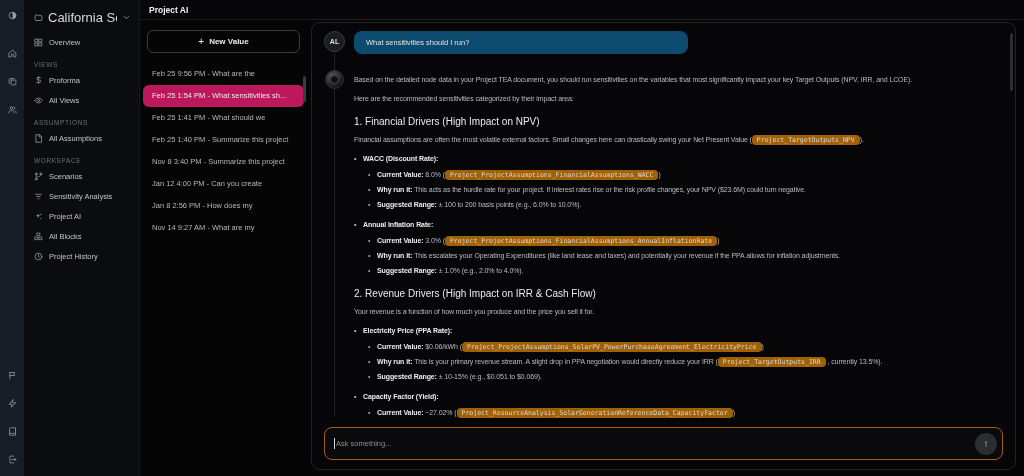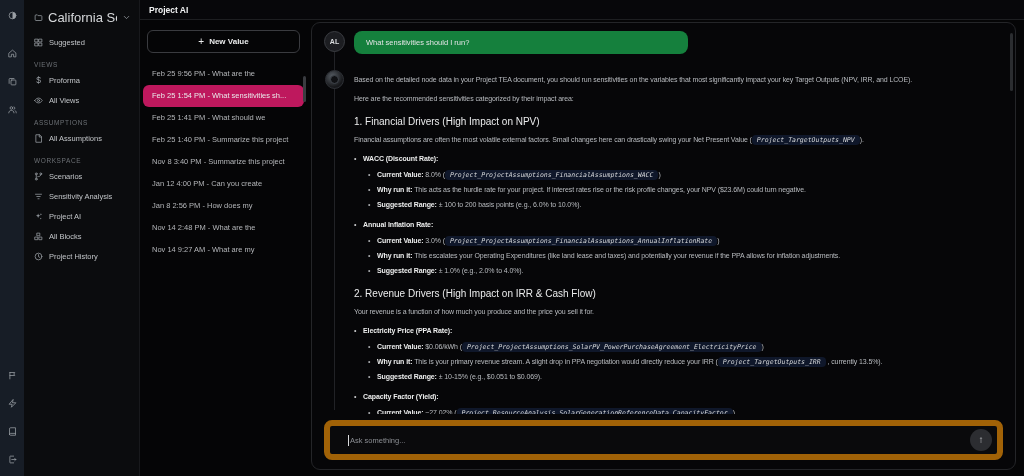--- a/index.html
+++ b/index.html
@@ -43,34 +43,34 @@
   .chat-panel { flex:1; margin:2px 8px 6px 4px; border:1px solid #242528; border-radius:9px; background:#060608; display:flex; flex-direction:column; min-width:0; position:relative; }
   .main-thumb { position:absolute; right:2px; top:10px; width:3px; height:58px; border-radius:2px; background:#2b2d30; }
   .thread { flex:1; overflow:hidden; padding:8px 14px 0 12px; position:relative; }
   .thread::before { content:""; position:absolute; left:22px; top:26px; bottom:4px; width:1px; background:#212226; }
   .msg { position:relative; padding-left:30px; }
   .avatar { position:absolute; left:0; top:0; width:21px; height:21px; border-radius:50%; display:flex; align-items:center; justify-content:center; }
   .user-avatar { background:#1c1d21; border:1px solid #3b3d42; color:#dcdee0; font-size:7px; font-weight:bold; }
   .ai-avatar { width:19px; height:19px; left:1px; background:radial-gradient(circle at 38% 32%, #565c63, #17181b 68%); border:1px solid #2e3136; }
   .ai-avatar::after { content:""; width:7px; height:7px; border-radius:50%; background:#101114; border:1px solid #40454c; }
   .user-msg { margin-bottom:16px; }
-  .bubble { width:334px; background:#15803d; border-radius:8px; padding:7px 12px; font-size:7.5px; color:#e3e4e6; }
+  .bubble { width:334px; background:#0c4a6e; border-radius:8px; padding:7px 12px; font-size:7.5px; color:#e3e4e6; }
   .ai-content { font-size:7px; line-height:14px; color:#b9bcc0; letter-spacing:-0.1px; padding-top:3px; }
   .ai-content .p { margin-bottom:5px; }
   .ai-content .h3 { font-size:10px; font-weight:normal; color:#ebeced; margin:9px 0 4px; letter-spacing:0; }
   .ai-content strong { color:#eceded; }
   .ai-content ul { list-style:none; margin:3px 0 6px; }
   .ai-content li { position:relative; padding-left:9px; margin:1px 0; }
   .ai-content li::before { content:"\2022"; position:absolute; left:0; top:0; color:#c9cacc; }
   .ai-content li > ul { margin:2px 0 6px 5px; }
   .ai-content li li::before { color:#a7a9ac; }
-  code.chip { font-family:"DejaVu Sans Mono", monospace; font-size:6.5px; background:#0f172a; color:#d7d9db; border-radius:4px; padding:1px 5px; letter-spacing:0; white-space:nowrap;font-style:italic; }
-
-  
-  .composer { height:40px; margin:6px 12px 9px; border:6px solid #a16207; border-radius:8px; background:#0a0a0c; display:flex; align-items:center; padding:0 5px 0 18px; }
+  code.chip { font-family:"DejaVu Sans Mono", monospace; font-size:6.5px; background:#a16207; color:#d7d9db; border-radius:4px; padding:1px 5px; letter-spacing:0; white-space:nowrap; }
+
+  
+  .composer { height:33px; margin:6px 12px 9px; border:1px solid #a16207; border-radius:8px; background:#0a0a0c; display:flex; align-items:center; padding:0 5px 0 9px; }
   .caret { width:1px; height:11px; background:#dadbdd; flex-shrink:0; }
   .composer input { flex:1; background:transparent; border:none; outline:none; color:#dddee0; font-size:7.5px; font-family:inherit; padding-left:1px; }
   .composer input::placeholder { color:#8b8e93; }
   .send { width:22px; height:22px; border-radius:50%; border:none; background:#2c2d31; color:#c3c5c9; font-size:10px; line-height:1; cursor:pointer; display:flex; align-items:center; justify-content:center; flex-shrink:0; }
 </style>
 </head>
 <body>
 
 <div class="app">
 
@@ -160,21 +160,21 @@
     <div id="sidebar-items">
         <div class="side-item">
           <span class="icon">
             <svg viewBox="0 0 24 24" fill="none" stroke="currentColor" stroke-width="2" stroke-linecap="round" stroke-linejoin="round">
               <rect x="3" y="3" width="7.5" height="7.5"></rect>
               <rect x="13.5" y="3" width="7.5" height="7.5"></rect>
               <rect x="3" y="13.5" width="7.5" height="7.5"></rect>
               <rect x="13.5" y="13.5" width="7.5" height="7.5"></rect>
             </svg>
           </span>
-          <span>Suggested</span>
+          <span>Overview</span>
         </div>
         <div class="side-section-label">VIEWS</div>
         <div class="side-item">
           <span class="icon">
             <span class="glyph">$</span>
           </span>
           <span>Proforma</span>
         </div>
         <div class="side-item">
           <span class="icon">
@@ -259,21 +259,20 @@
           <span>New Value</span>
         </button>
         <div id="chat-items">
             <div class="chat-item">Feb 25 9:56 PM - What are the</div>
             <div class="chat-item selected">Feb 25 1:54 PM - What sensitivities sh...</div>
             <div class="chat-item">Feb 25 1:41 PM - What should we</div>
             <div class="chat-item">Feb 25 1:40 PM - Summarize this project</div>
             <div class="chat-item">Nov 8 3:40 PM - Summarize this project</div>
             <div class="chat-item">Jan 12 4:00 PM - Can you create</div>
             <div class="chat-item">Jan 8 2:56 PM - How does my</div>
-            <div class="chat-item">Nov 14 2:48 PM - What are the</div>
             <div class="chat-item">Nov 14 9:27 AM - What are my</div>
           </div>
         <div class="chatlist-thumb"></div>
       </div>
 
       <main class="chat-panel">
         <div class="main-thumb"></div>
         <div class="thread">
           <div class="msg user-msg">
             <div class="avatar user-avatar">AL</div>

